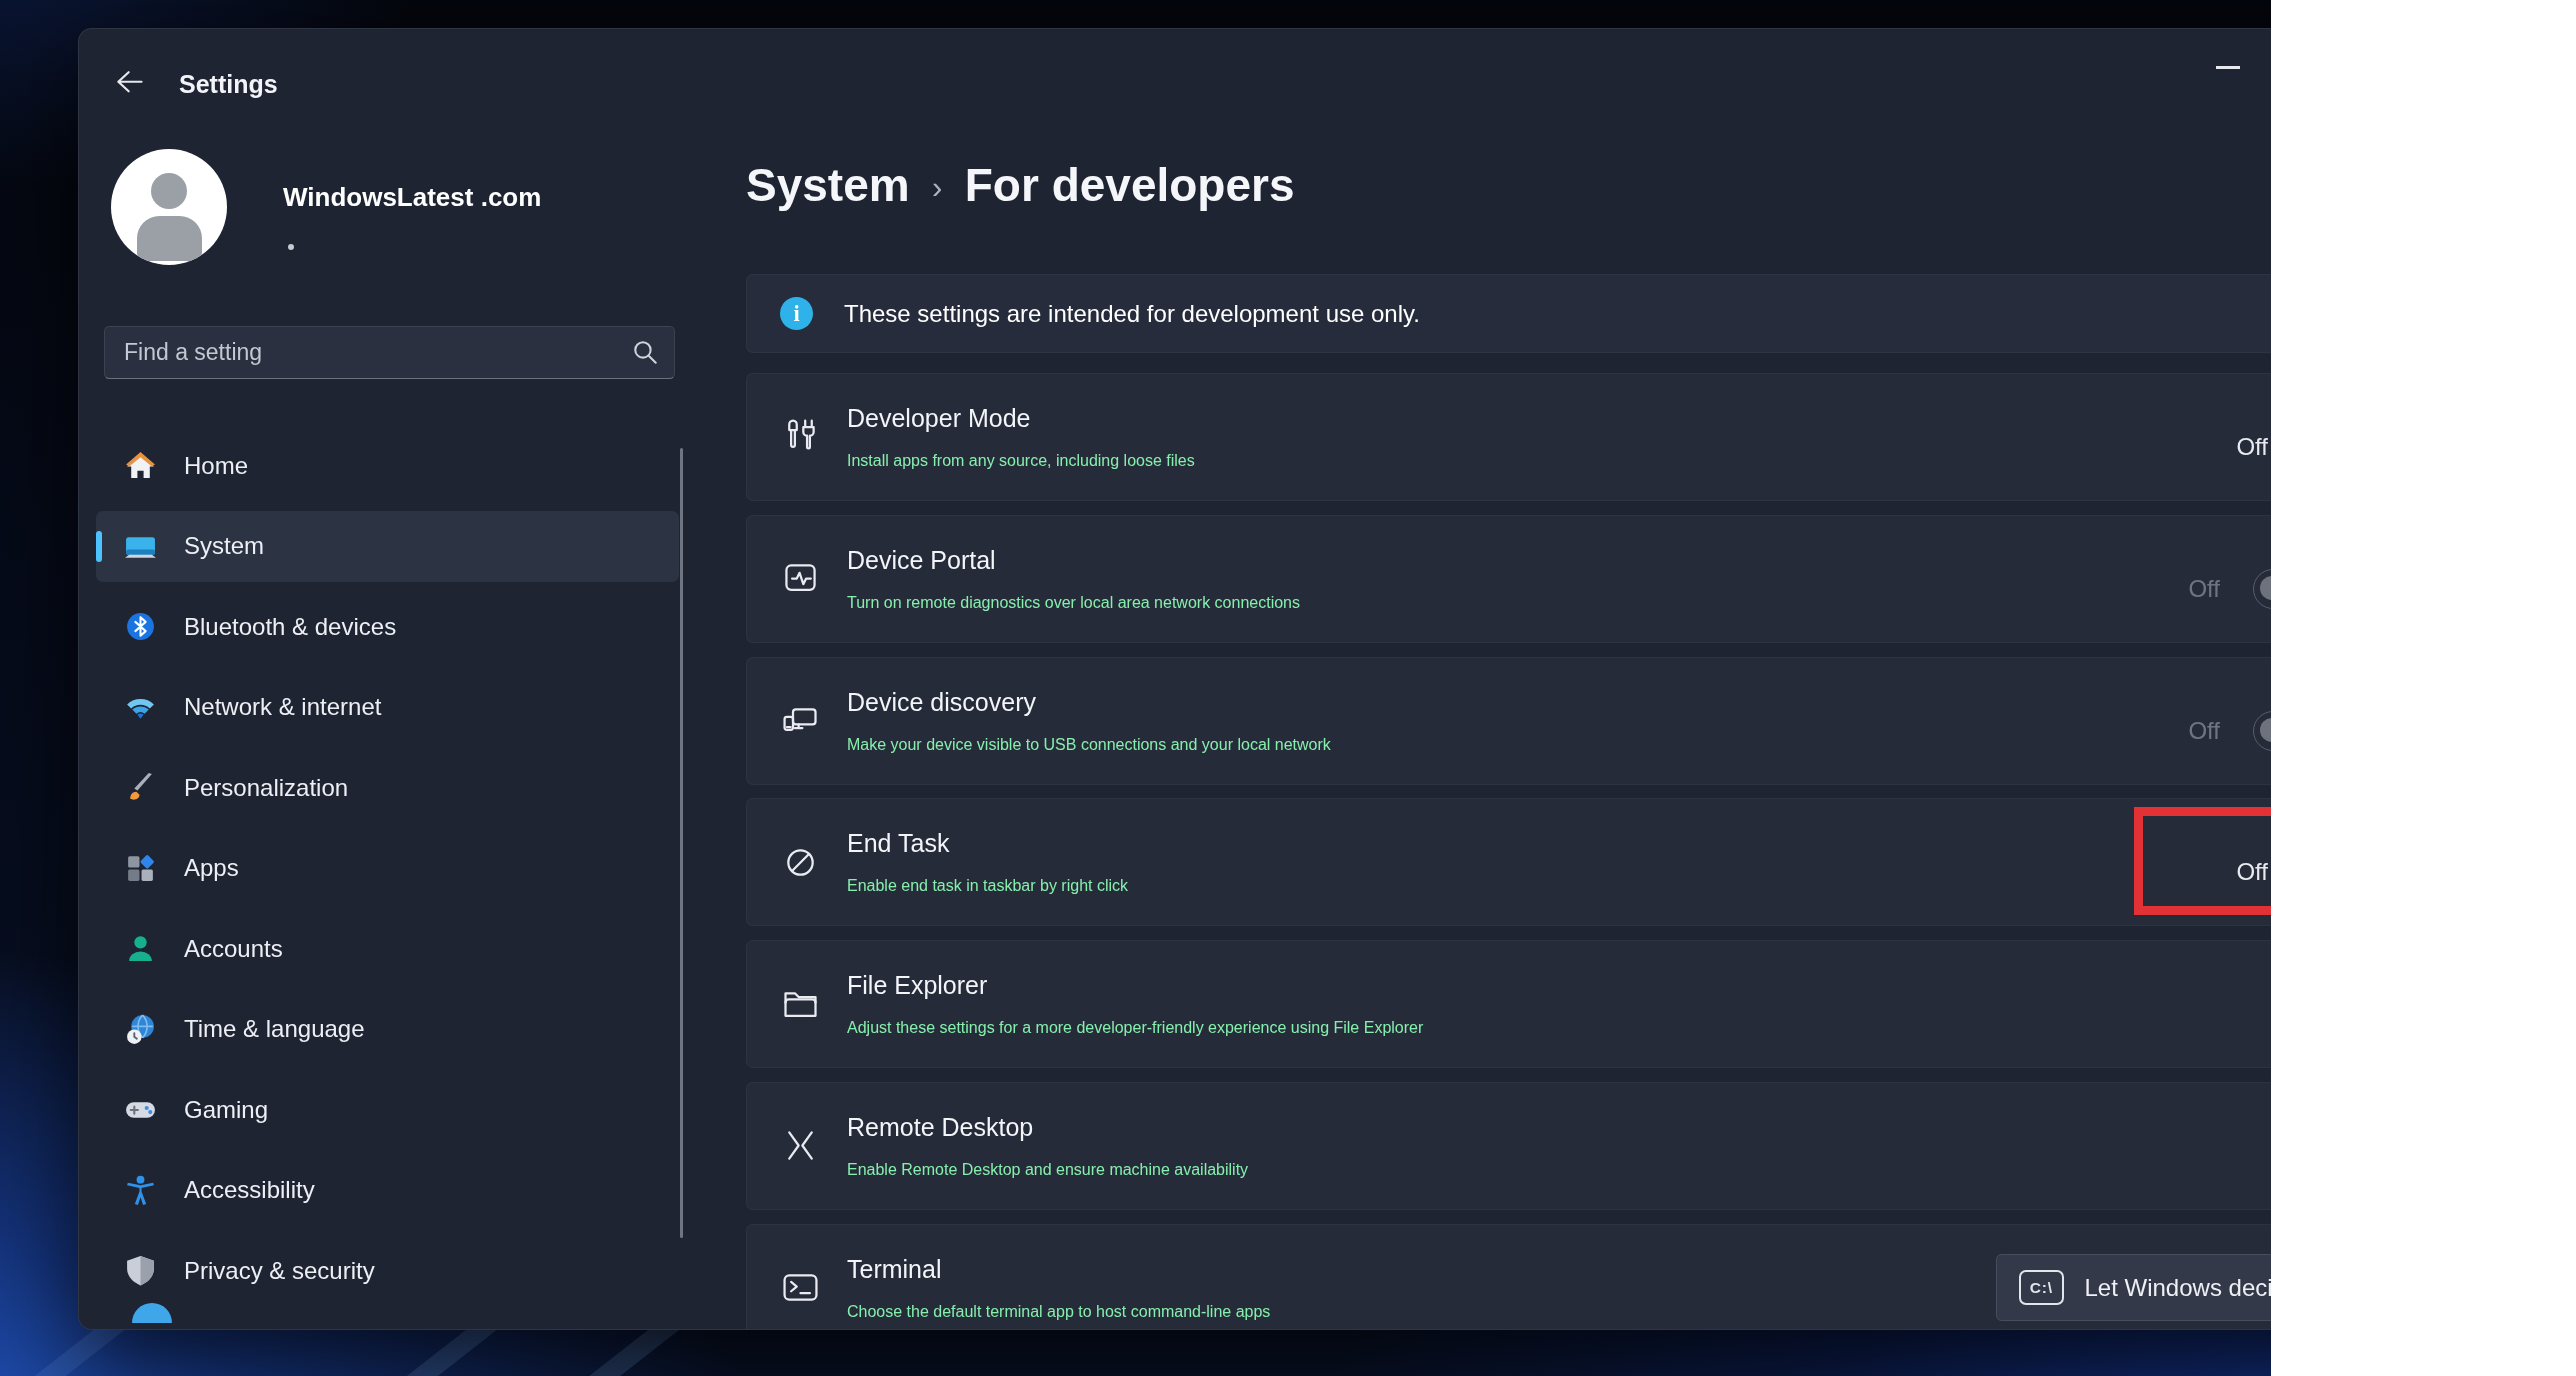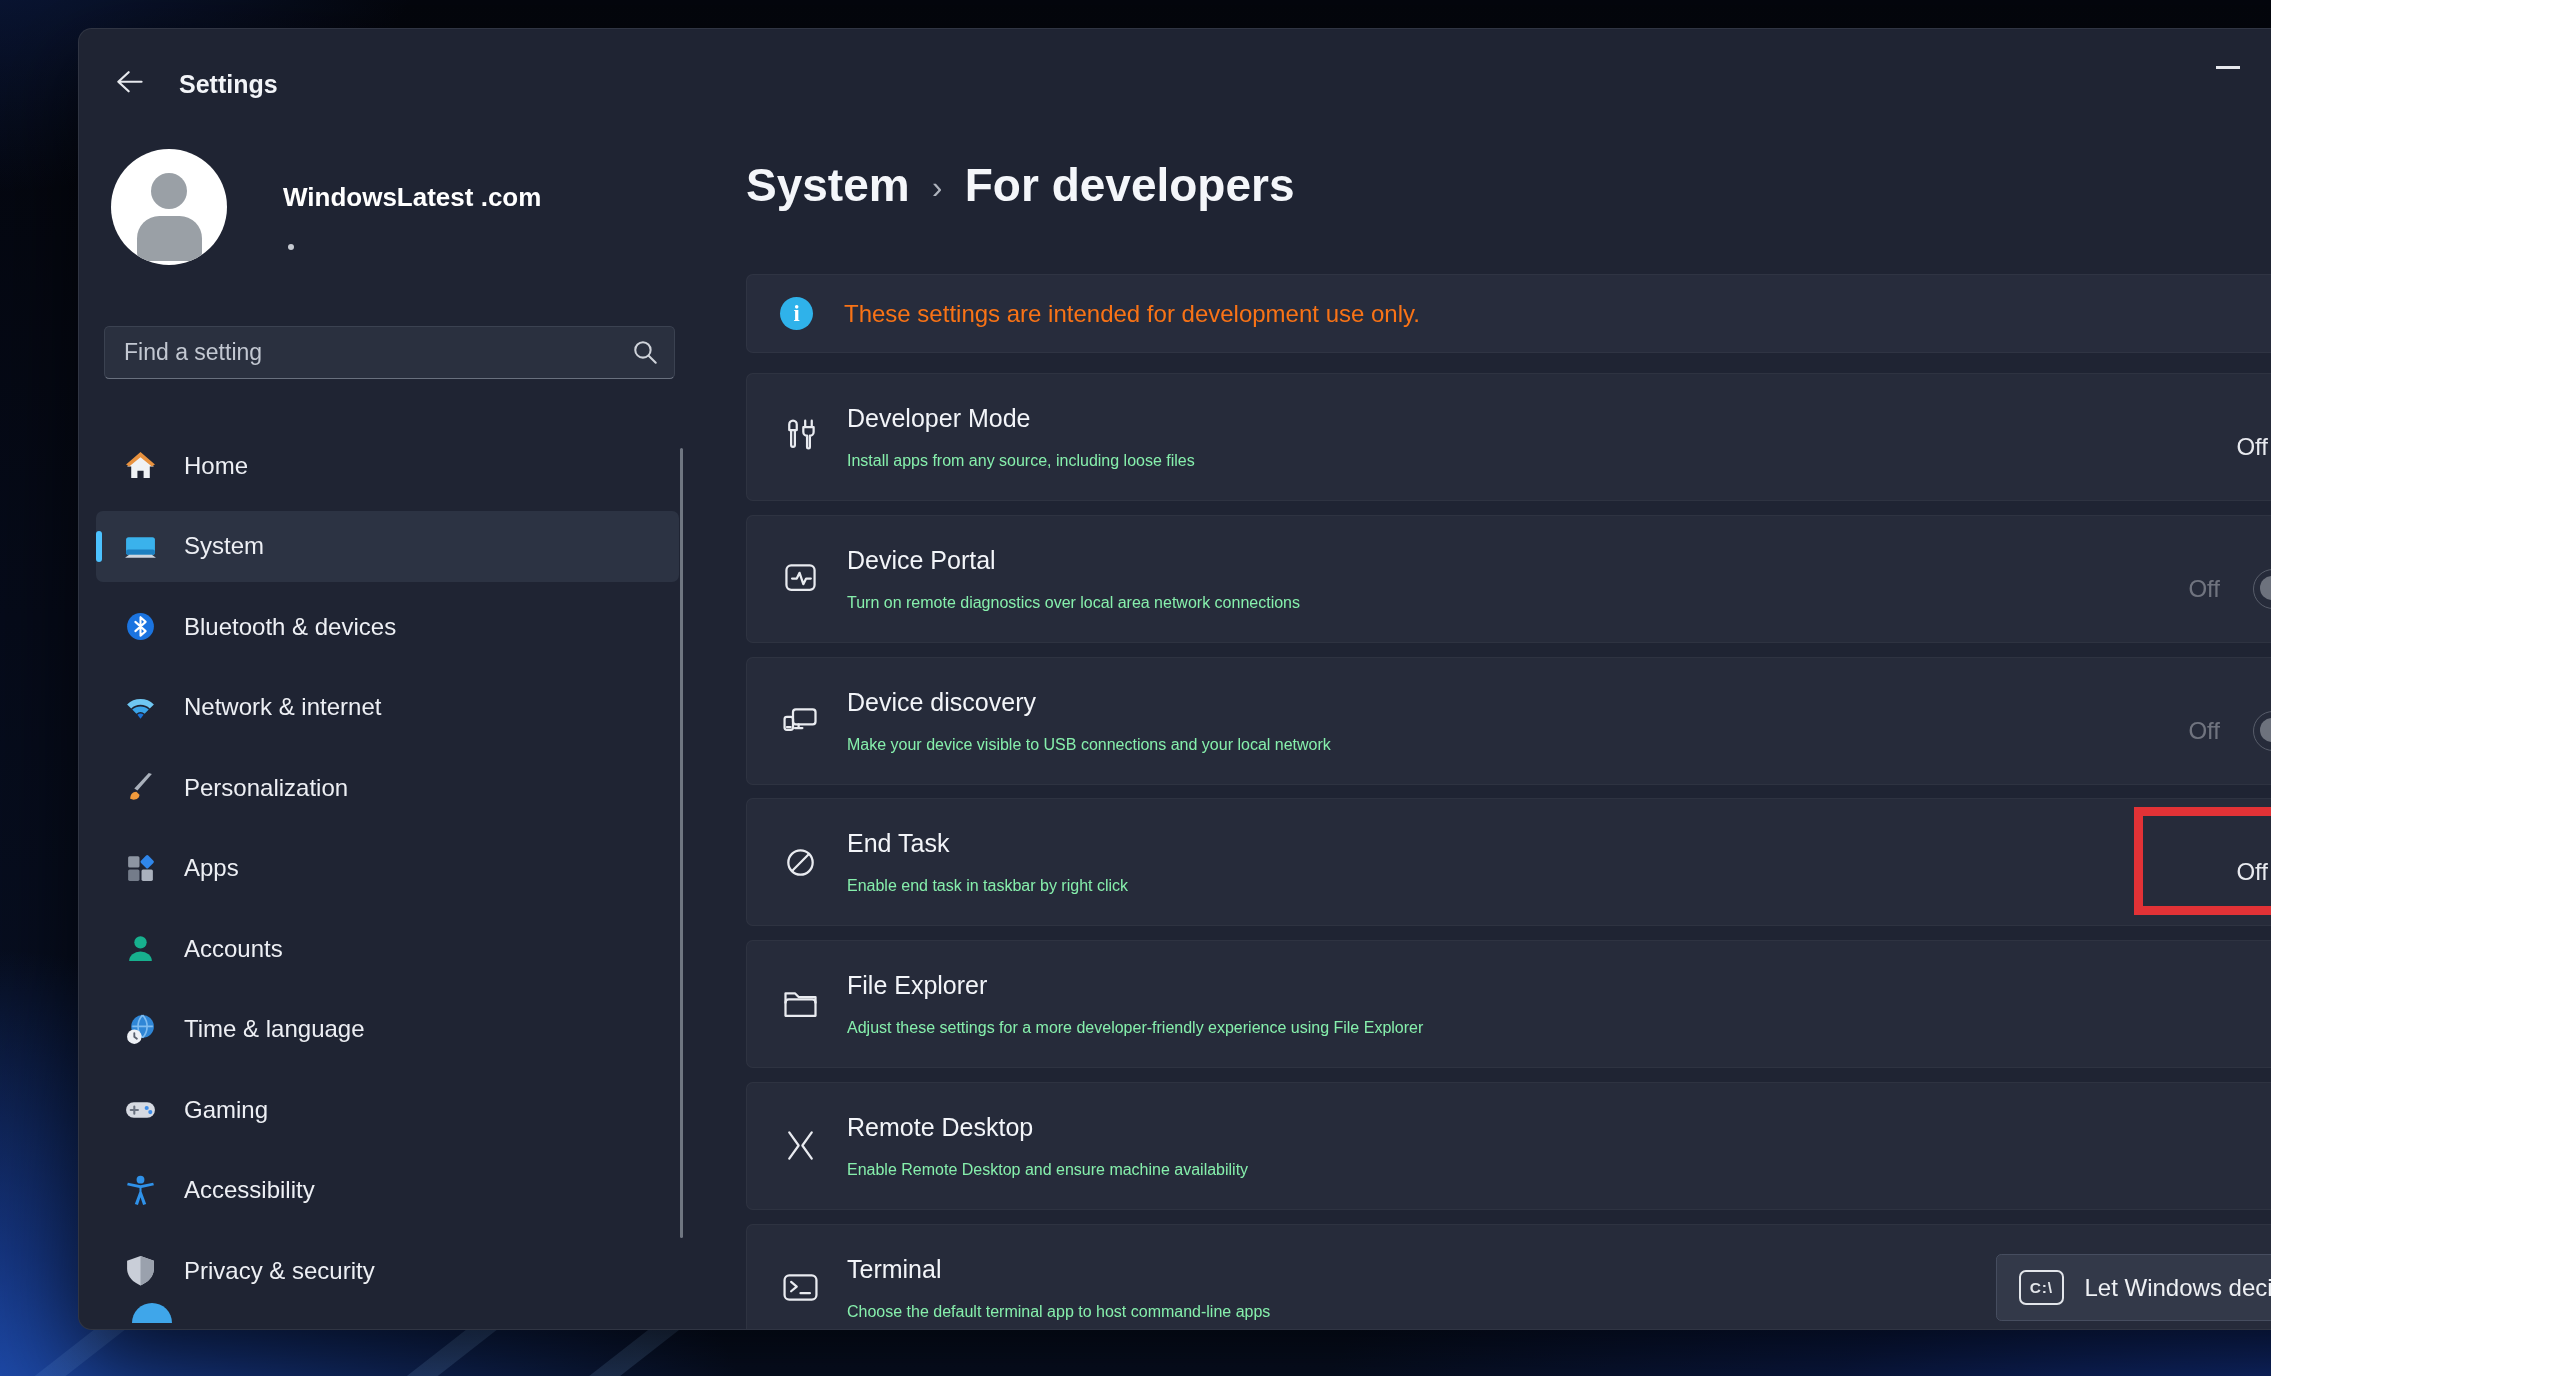--- a/index.html
+++ b/index.html
@@ -50,21 +50,21 @@
   .nav-label{font-size:24px;color:#edeff4;}
   .sb-scroll{position:absolute;left:601px;top:419px;width:3.4px;height:790px;background:#8b919c;border-radius:1.7px;opacity:.75;}
   .update-dome{position:absolute;left:53px;top:1274px;width:40px;height:20px;background:#3fa6ea;border-radius:20px 20px 0 0;}
 
   
   .crumb{position:absolute;left:667px;top:129px;display:flex;align-items:center;gap:22.4px;}
   .crumb-main{font-size:46px;font-weight:600;color:#f4f6fa;}
   .crumb-sep{font-size:31px;color:#aeb3bd;padding-top:5.2px;}
   .banner{position:absolute;left:667px;top:245px;width:1713px;height:79px;background:#272c3c;border-radius:6.9px;display:flex;align-items:center;padding:0 33px;box-sizing:border-box;border:0.9px solid rgba(255,255,255,0.04);}
   .info-ic{width:33px;height:33px;border-radius:50%;background:#2fb2ea;color:#ffffff;font-weight:700;font-size:22.4px;display:flex;align-items:center;justify-content:center;font-family:"Liberation Serif",serif;}
-  .banner-text{margin-left:31px;font-size:24px;color:#f97316;}
+  .banner-text{margin-left:31px;font-size:24px;color:#ffffff;}
   .learn{margin-left:auto;font-size:24px;color:#9fc9da;text-decoration:none;font-family:Liberation Serif, serif;}
   .rows{position:absolute;left:667px;top:344px;width:1713px;}
   .row{height:128px;margin-bottom:13.8px;background:#262b3a;border-radius:6.9px;display:flex;align-items:center;padding-left:31px;box-sizing:border-box;border:0.9px solid rgba(255,255,255,0.04);}
   .row-ic{width:45px;height:45px;flex:0 0 45px;margin-right:24px;display:flex;}
   .row-text{display:flex;flex-direction:column;gap:19px;}
   .row-title{font-size:25px;color:#f3f5f9;}
   .row-desc{font-size:16px;color:#86efac;}
   .row-right{margin-left:auto;display:flex;align-items:center;gap:33px;padding-right:74px;margin-top:20px;}
   .row-right.with-chev{padding-right:48px;}
   .row-right.chev-only{padding-right:48px;}

